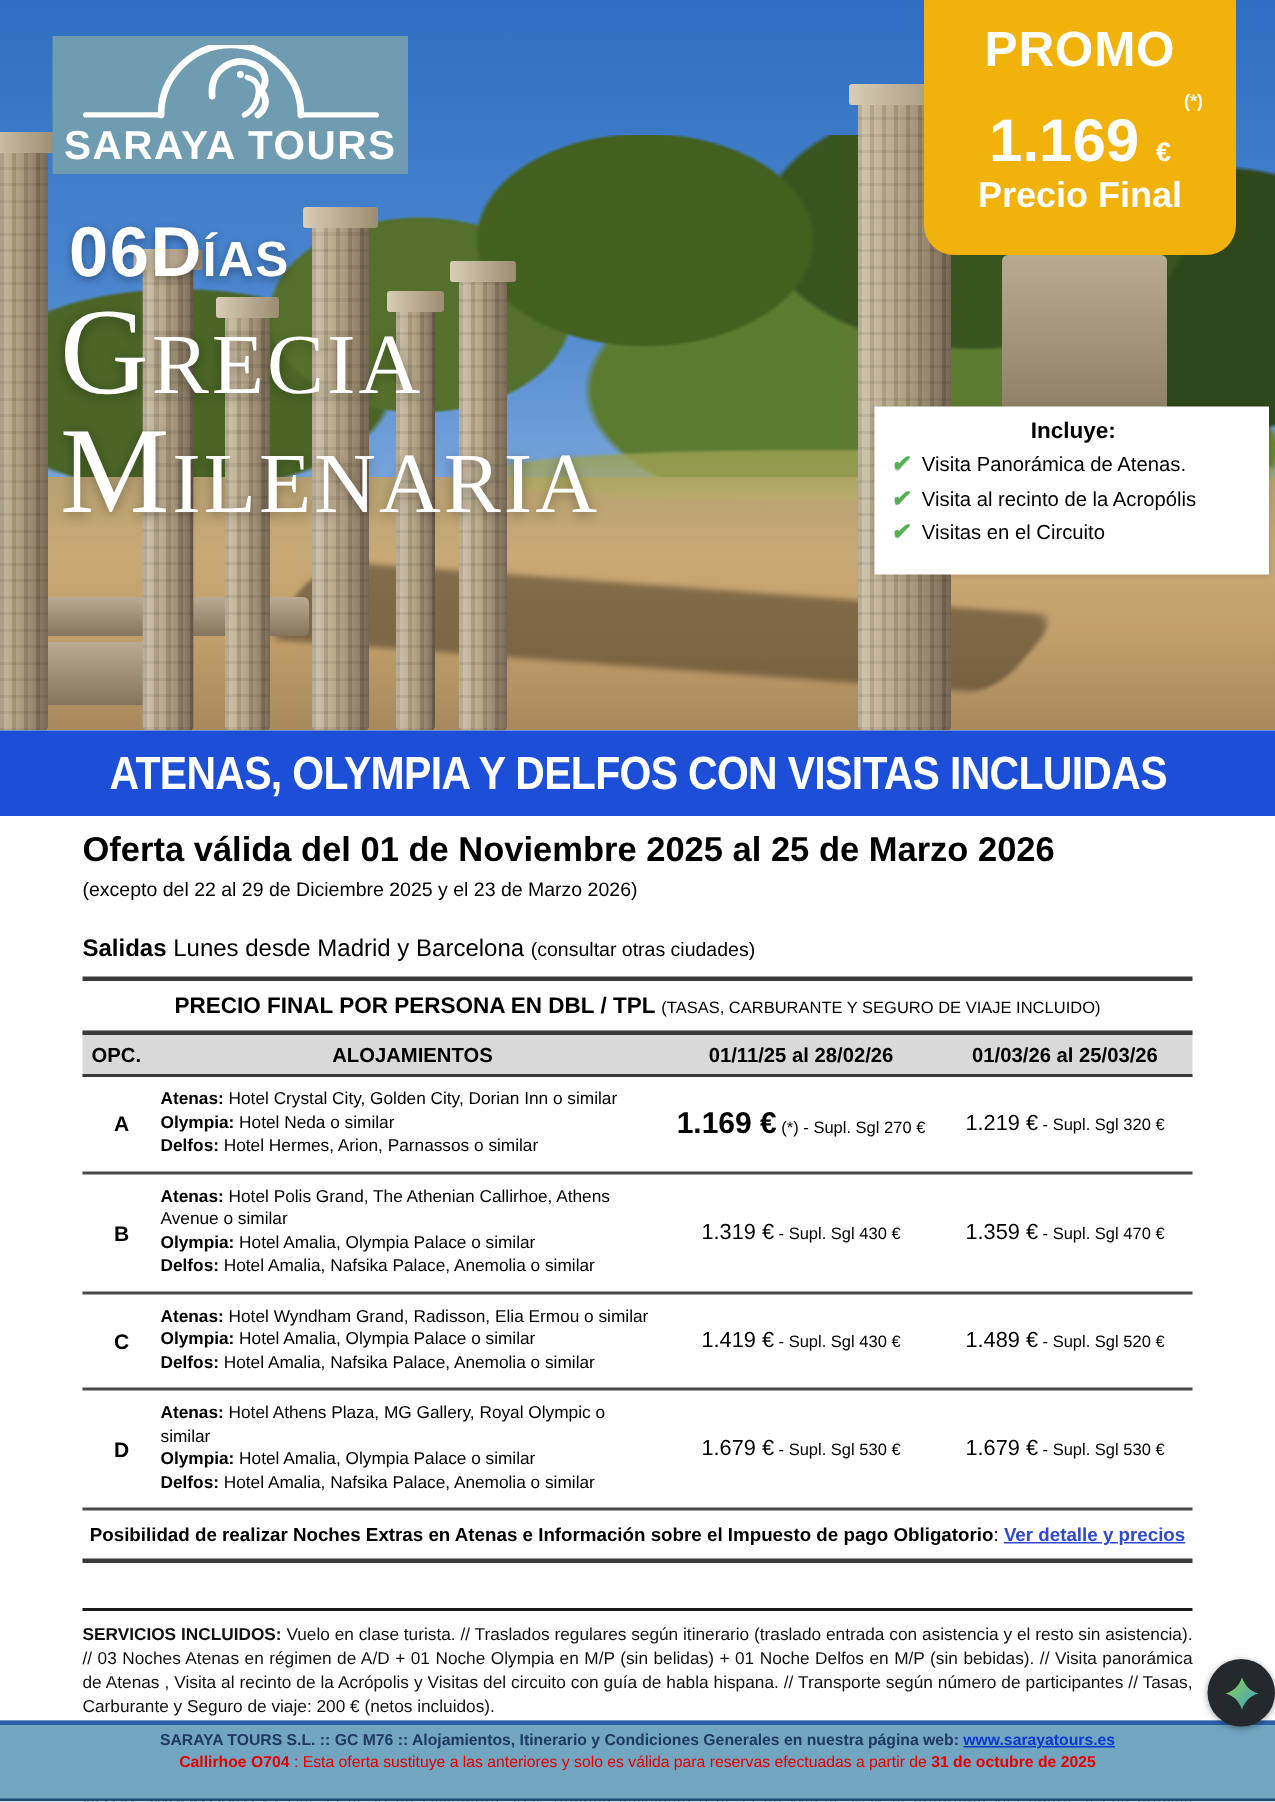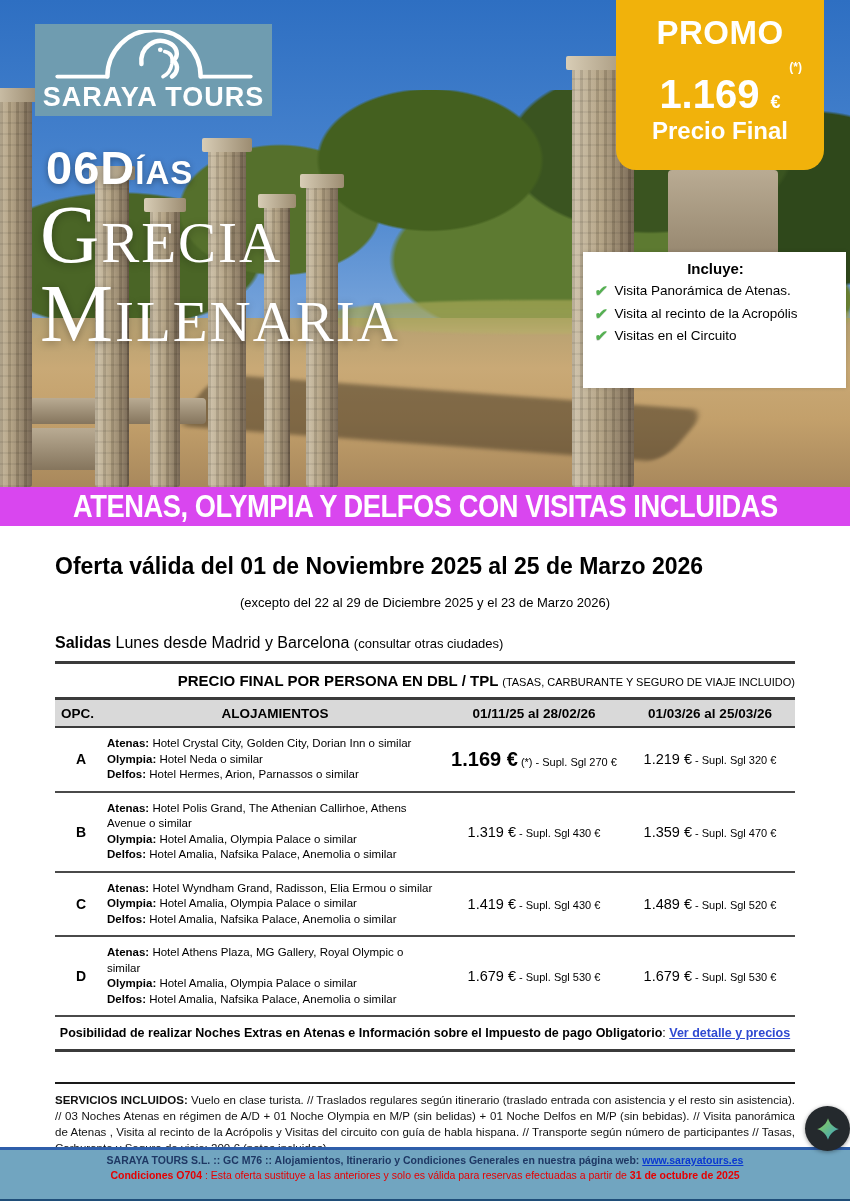--- a/index.html
+++ b/index.html
@@ -53,42 +53,42 @@
   .promo .p-final { font-size:24px; font-weight:bold; margin-top:3px; }
 
   
   .hero-days { position:absolute; left:46px; top:140px; color:#fff; font-weight:bold;
     font-size:47px; font-variant:small-caps; letter-spacing:1px; text-shadow:0 2px 6px rgba(0,0,0,.35); }
   .hero-title { position:absolute; left:40px; top:196px; color:#fff;
     font-family:"Liberation Serif", serif; font-variant:small-caps; font-weight:normal;
     font-size:82px; line-height:.96; letter-spacing:2px; text-shadow:0 2px 8px rgba(0,0,0,.30); }
 
   
-  .includes { position:absolute; left:583px; top:252px; width:263px; height:136px;
+  .includes { position:absolute; left:583px; top:271px; width:263px; height:112px;
     background:#fff; padding:8px 10px 14px 12px; box-shadow:0 0 4px rgba(0,0,0,.15); }
   .includes .inc-title { text-align:center; font-weight:bold; font-size:15px; margin-bottom:6px; }
   .inc-item { display:flex; align-items:flex-start; font-size:13.5px; margin-bottom:7px; line-height:1.15; }
   .check { color:#55b052; font-size:15px; font-weight:bold; margin-right:7px; line-height:1;
     text-shadow:0 1px 0 rgba(0,0,0,.15); transform:skewX(-8deg); }
 
   
-  .banner { position:absolute; left:0; top:487px; width:850px; height:39px; background:#d946ef;
+  .banner { position:absolute; left:0; top:487px; width:850px; height:57px; background:#1d4ed8;
     display:flex; align-items:center; justify-content:center; }
   .banner-text { color:#fff; font-weight:bold; font-size:31px; white-space:nowrap;
     letter-spacing:-.5px; transform:scaleX(.88); }
 
   
   .content { position:absolute; left:55px; top:540px; width:740px; }
   .offer-title { font-size:23px; font-weight:bold; margin-top:13px; }
-  .offer-sub   { text-align:center; font-size:13px; margin-top:15px; }
+  .offer-sub   { text-align:left; font-size:13px; margin-top:5px; }
   .salidas { font-size:16px; margin-top:24px; }
   .salidas .s-label { font-weight:bold; }
   .salidas .s-note { font-size:13px; }
   .rule-thick { border:none; border-top:3px solid #3b3b3b; margin-top:9px; }
-  .tbl-title { text-align:right; padding:8px 0 7px 0; }
+  .tbl-title { text-align:center; padding:8px 0 7px 0; }
   .tbl-title .tt-main { font-weight:bold; font-size:15px; }
   .tbl-title .tt-note { font-size:11px; }
   .grid-head { display:grid; grid-template-columns:52px 336px 182px 170px;
     background:#d9d9d9; border-top:3px solid #3b3b3b; border-bottom:2px solid #3b3b3b;
     font-weight:bold; font-size:13.5px; align-items:center; height:31px; }
   .grid-head .h-opc { padding-left:6px; }
   .grid-head .h-c { text-align:center; }
   .trow { display:grid; grid-template-columns:52px 336px 182px 170px;
     border-bottom:2px solid #4a4a4a; padding:8px 0; align-items:center; }
   .opt { text-align:center; font-weight:bold; font-size:14px; }
@@ -273,21 +273,21 @@
         <b>NOTAS IMPORTANTES:</b><span> Del 22 al 29 de Diciembre 2025 (ambos incluidos) y el 23 de Marzo 2026 el programa NO opera. // Los precios publicados son por persona Doble o Triple. // Oferta basada en condiciones especiales de contratación y cancelación en caso de desistimiento por parte del cliente. // Los precios finales pueden variar debido a modificaciones de tarifas, tasas y/o carburantes.</span>
       </div>
     </div>
   </div>
 
   <div class="footer">
     <div class="f1">
       <span>SARAYA TOURS S.L.</span><span> :: GC M76 ::  Alojamientos, Itinerario y Condiciones Generales en nuestra página web:  </span><a href="#">www.sarayatours.es</a>
     </div>
     <div class="f2">
-      <span class="fb">Condiciones O704</span><span> : Esta oferta sustituye a las anteriores y solo es válida para reservas efectuadas a partir de </span><span class="fb">31 de octubre de 2025</span>
+      <span class="fb">Callirhoe O704</span><span> : Esta oferta sustituye a las anteriores y solo es válida para reservas efectuadas a partir de </span><span class="fb">31 de octubre de 2025</span>
     </div>
   </div>
 
   <div class="float-badge">
     <svg width="26" height="26" viewBox="0 0 24 24">
       <defs>
         <linearGradient id="sg" x1="0" y1="0" x2="1" y2="1">
           <stop offset="0" stop-color="#8fd14f"></stop>
           <stop offset="1" stop-color="#3aa0c9"></stop>
         </linearGradient>

